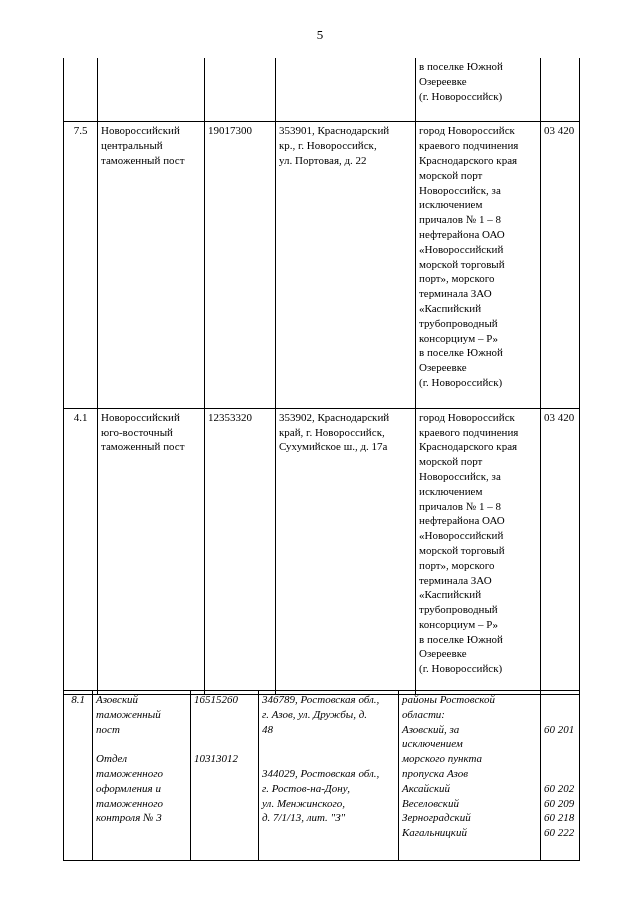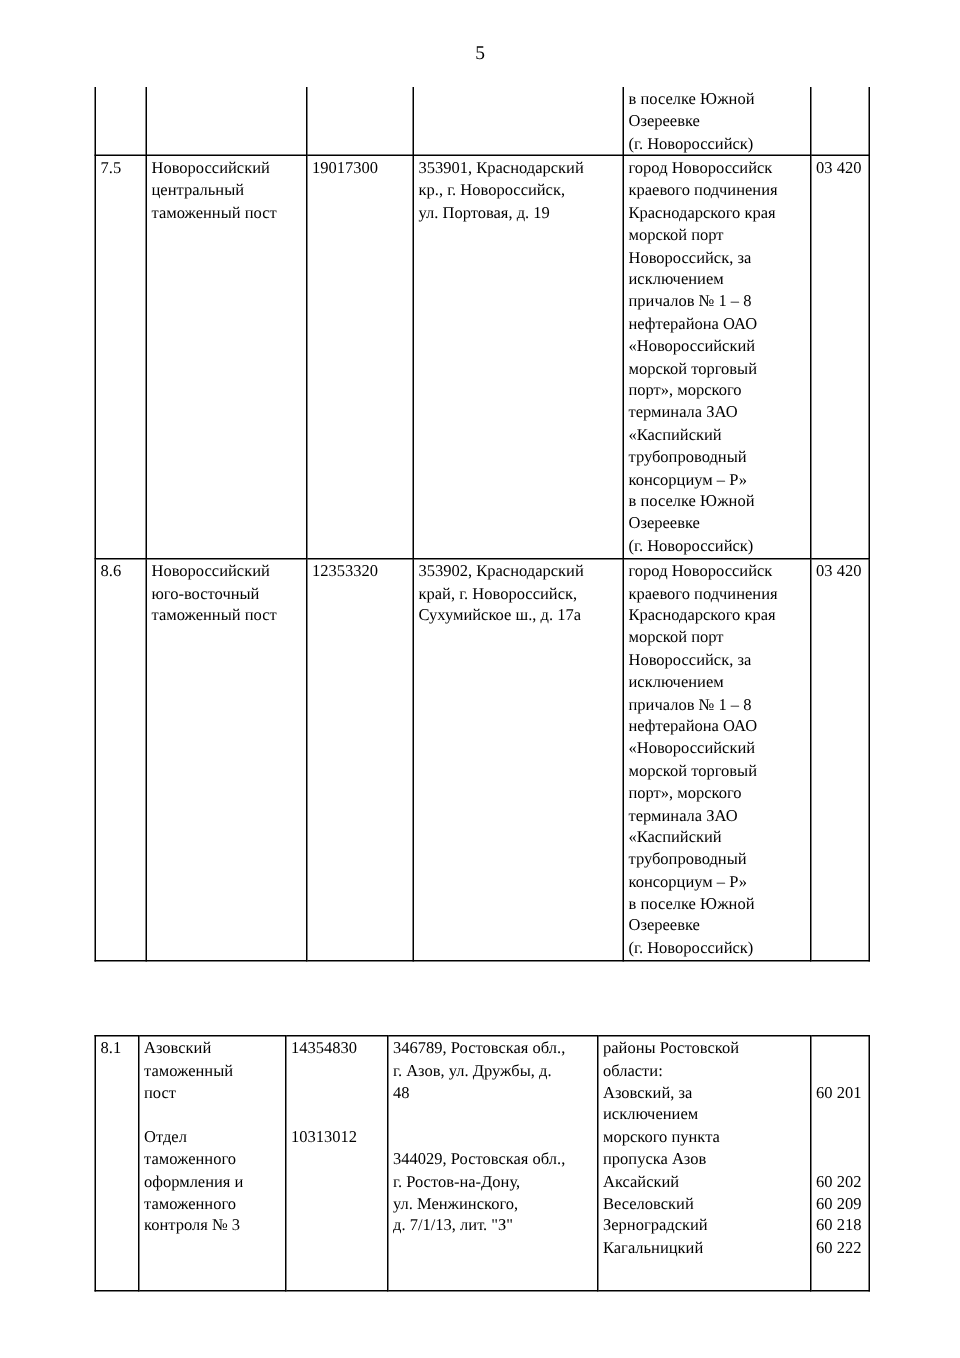--- a/index.html
+++ b/index.html
@@ -15,32 +15,32 @@
     text-align:center;font-size:13px;
   }
   table.doc{
     border-collapse:collapse;
     table-layout:fixed;
     position:absolute;
   }
   table.doc td{
     border:1px solid #000;
     vertical-align:top;
-    padding:1px 3px 0 3px;
+    padding:1px 3px 18px 3px;
     font-size:11px;
     line-height:14.8px;
     white-space:pre;
     overflow:hidden;
   }
   .t1{top:58px;left:63px;width:516px;}
   .t1 tr:first-child td{border-top:none;}
-  .t2{top:690px;left:63px;width:516px;}
+  .t2{top:690px;left:63px;width:516px;font-style:italic;}
   .t2 td{line-height:15.5px;}
   .t2 tr{height:170px;}
-  td.num{padding-left:6px;}
+  td.num{padding-left:6px;text-align:center;}
 </style>
 </head>
 <body>
 
 <div class="page">
 
   <div class="page-number">5</div>
 
   <table class="doc t1">
     <colgroup>
@@ -63,21 +63,21 @@
         <td></td>
       </tr>
       <tr>
         <td class="num">7.5</td>
         <td>Новороссийский
 центральный
 таможенный пост</td>
         <td>19017300</td>
         <td>353901, Краснодарский
 кр., г. Новороссийск,
-ул. Портовая, д. 19</td>
+ул. Портовая, д. 22</td>
         <td>город Новороссийск
 краевого подчинения
 Краснодарского края
 морской порт
 Новороссийск, за
 исключением
 причалов № 1 – 8
 нефтерайона ОАО
 «Новороссийский
 морской торговый
@@ -85,21 +85,21 @@
 терминала ЗАО
 «Каспийский
 трубопроводный
 консорциум – Р»
 в поселке Южной
 Озереевке
 (г. Новороссийск)</td>
         <td>03 420</td>
       </tr>
       <tr>
-        <td class="num">8.6</td>
+        <td class="num">4.1</td>
         <td>Новороссийский
 юго-восточный
 таможенный пост</td>
         <td>12353320</td>
         <td>353902, Краснодарский
 край, г. Новороссийск,
 Сухумийское ш., д. 17а</td>
         <td>город Новороссийск
 краевого подчинения
 Краснодарского края
@@ -137,21 +137,21 @@
         <td class="num">8.1</td>
         <td>Азовский
 таможенный
 пост
 
 Отдел
 таможенного
 оформления и
 таможенного
 контроля № 3</td>
-        <td>14354830
+        <td>16515260
 
 
 
 10313012</td>
         <td>346789, Ростовская обл.,
 г. Азов, ул. Дружбы, д.
 48
 
 
 344029, Ростовская обл.,

